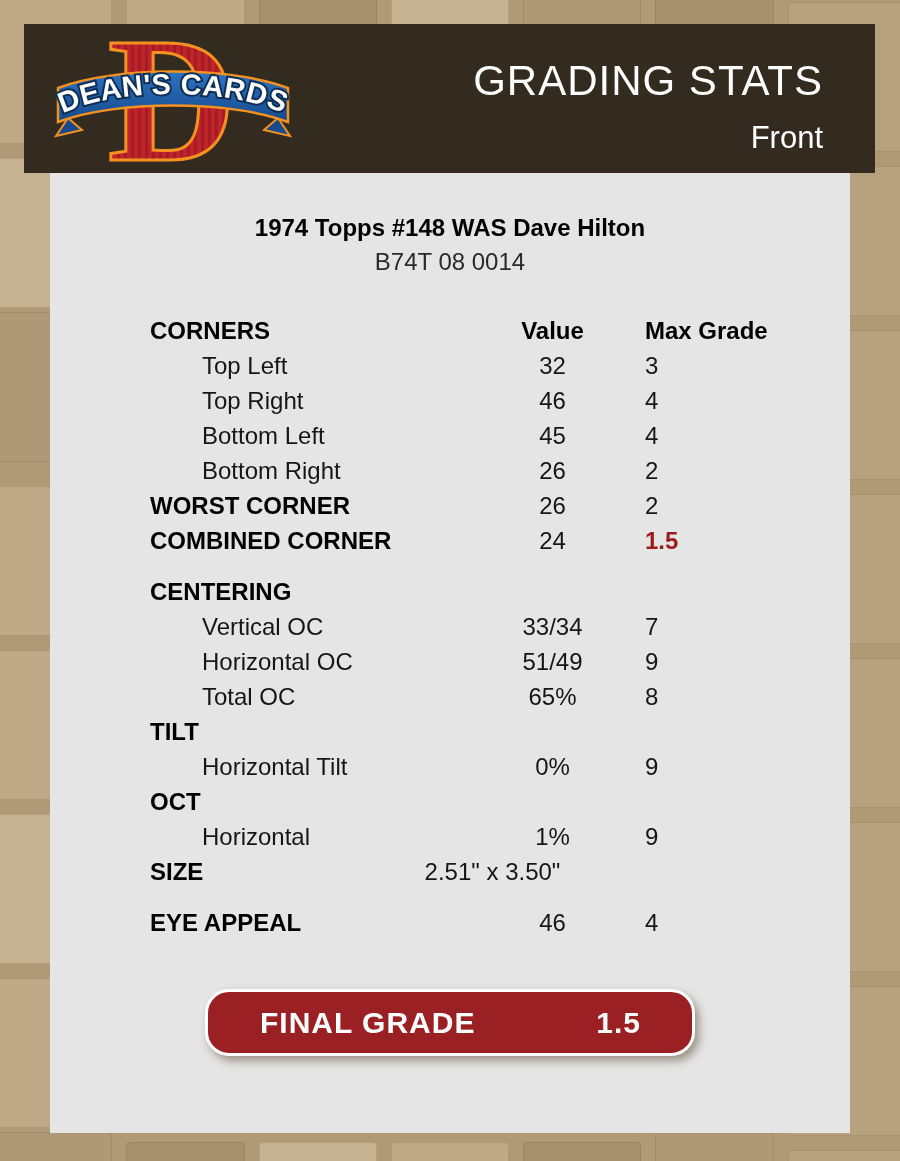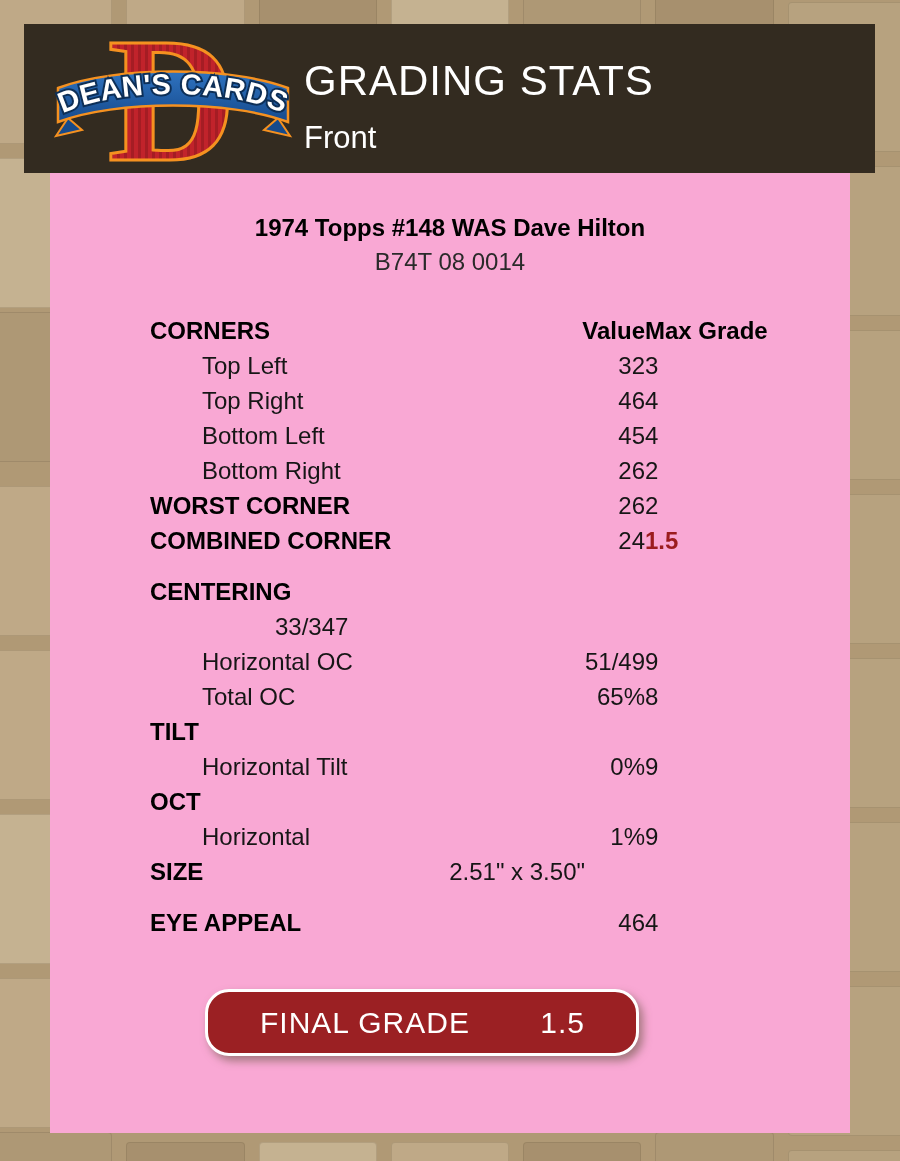--- a/index.html
+++ b/index.html
@@ -15,58 +15,58 @@
   }
   .bg-card { background:rgba(224,209,180,0.30); border:1px solid rgba(110,92,66,0.22); border-radius:4px; }
   .bg-card:nth-child(3n) { background:rgba(148,126,96,0.32); }
   .bg-card:nth-child(4n) { background:rgba(238,226,200,0.34); }
   .bg-card:nth-child(5n) { background:rgba(170,150,118,0.38); transform:translateY(-10px); }
   .bg-card:nth-child(7n) { background:rgba(200,184,152,0.30); transform:translateY(8px); }
 
   
   .panel {
     position:absolute; left:50px; top:173px; width:800px; height:960px;
-    background:#f9a8d4; z-index:1;
+    background:#e5e5e5; z-index:1;
   }
 
   
   .header-band {
     position:absolute; left:24px; top:24px; width:851px; height:149px;
     background:#332b20; z-index:2;
   }
   .logo { position:absolute; left:30px; top:2px; width:258px; height:148px; }
-  .title-wrap { position:absolute; left:280px; right:38px; top:0; text-align:left; color:#ffffff; }
+  .title-wrap { position:absolute; left:280px; right:52px; top:0; text-align:right; color:#ffffff; }
   .main-title { margin-top:30px; font-size:42px; line-height:54px; letter-spacing:1px; font-weight:normal; }
   .sub-title { margin-top:8px; font-size:31px; line-height:44px; font-weight:normal; }
 
   
   .card-head { padding-top:38px; text-align:center; color:#000; }
   .card-title { font-size:24px; line-height:34px; font-weight:bold; }
   .card-serial { font-size:24px; line-height:34px; color:#2a2a2a; }
 
   
   .gtable { margin:34px 0 16px 100px; width:660px; color:#161616; }
   .trow { display:flex; height:35px; align-items:center; font-size:24px; }
   .cl { flex:0 0 310px; white-space:nowrap; }
-  .cv { flex:0 0 185px; text-align:right; }
+  .cv { flex:0 0 185px; text-align:center; }
   .cg { flex:0 0 145px; text-align:left; }
   .ind { padding-left:52px; }
   .b { font-weight:bold; color:#000; }
   .red { color:#9b1c1e; font-weight:bold; }
   .size-val { position:relative; left:-60px; }
   .gap-top { margin-top:16px; }
 
   
   .final-grade {
-    margin:49px 0 0 155px; width:434px; height:67px;
+    margin:49px 0 0 155px; width:490px; height:67px;
     background:#9b2023; border:3px solid #ffffff; border-radius:24px;
     box-shadow:4px 5px 8px rgba(96,80,58,0.55);
     display:flex; align-items:center; justify-content:space-between;
     padding:0 51px 0 52px;
-    color:#ffffff; font-size:30px; font-weight:normal; letter-spacing:1px;
+    color:#ffffff; font-size:30px; font-weight:bold; letter-spacing:1px;
   }
 </style>
 </head>
 <body>
 
 <div class="stage">
 
   <div class="bg-collage">
       <div class="bg-card"></div>
       <div class="bg-card"></div>
@@ -175,20 +175,21 @@
         <div class="cl b">COMBINED CORNER</div>
         <div class="cv">24</div>
         <div class="cg red">1.5</div>
       </div>
 
       <div class="trow gap-top">
         <div class="cl b">CENTERING</div>
       </div>
 
       <div class="trow">
+        <div class="cl ind">Vertical OC</div>
         <div class="cv">33/34</div>
         <div class="cg">7</div>
       </div>
 
       <div class="trow">
         <div class="cl ind">Horizontal OC</div>
         <div class="cv">51/49</div>
         <div class="cg">9</div>
       </div>
 

